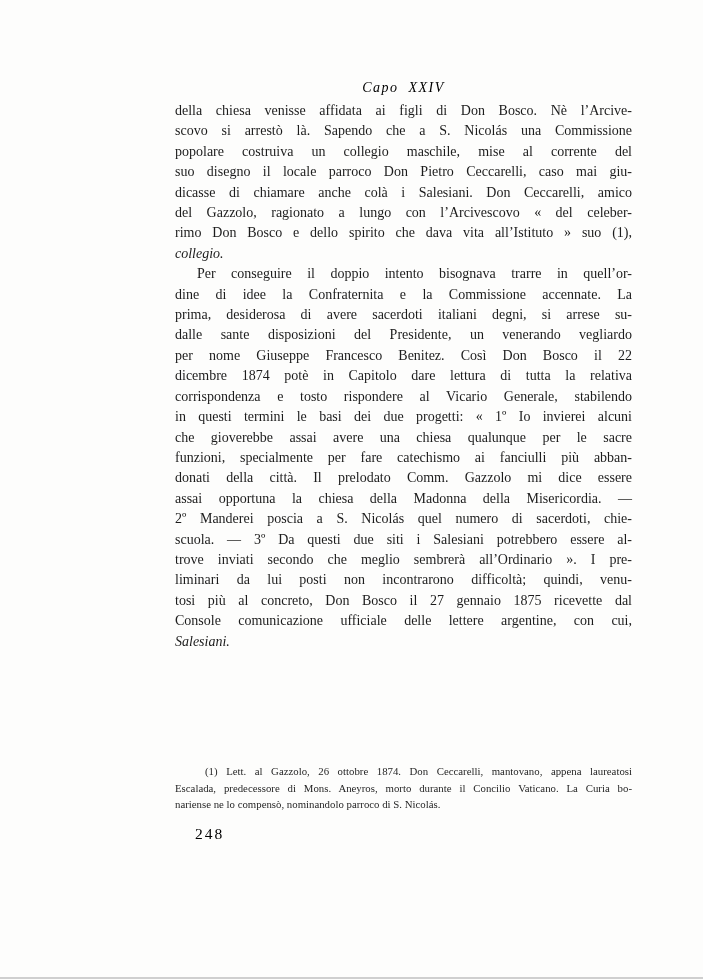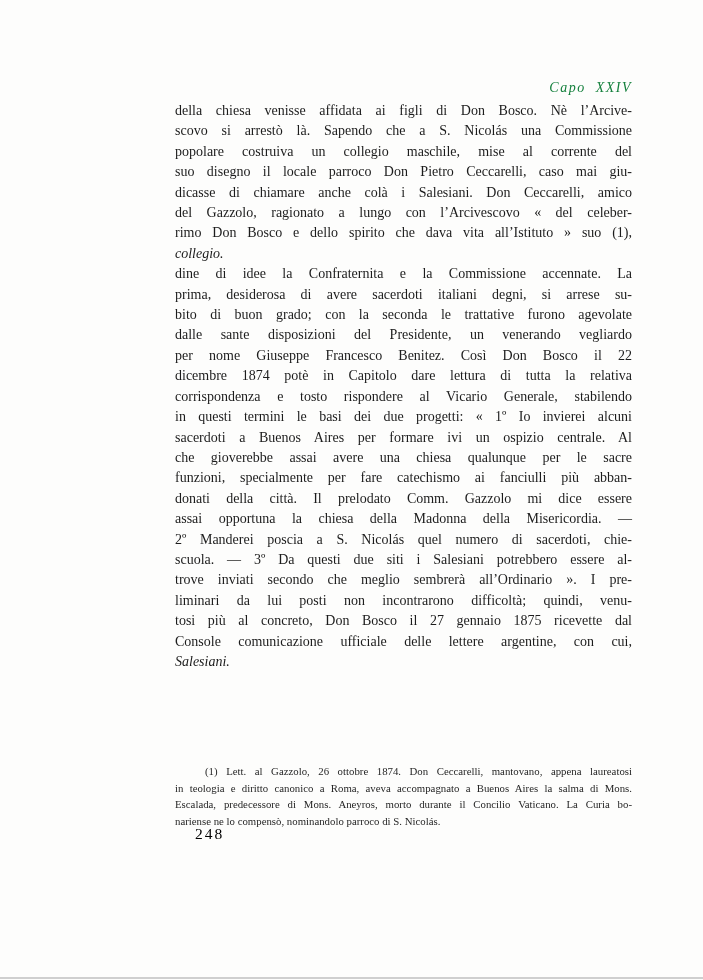--- a/index.html
+++ b/index.html
@@ -7,26 +7,26 @@
     position:relative;
     width:703px;height:980px;
     background:#fdfdfc;
     overflow:hidden;
     font-family:"Liberation Serif","DejaVu Serif",serif;
     color:#1d1d1d;
   }
   .running-header{
     position:absolute;
     left:175px;top:80px;width:457px;
-    text-align:right;
+    text-align:center;
     font-style:italic;
     font-size:14px;
     letter-spacing:1.5px;
     word-spacing:5px;
-    color:#15803d;
+    color:#000000;
   }
   .text-column{
     position:absolute;
     left:175px;top:101px;width:457px;
   }
   .bl{
     font-size:14px;
     line-height:20.4px;
     text-align:justify;
     text-align-last:justify;
@@ -73,45 +73,43 @@
 
     <div class="bl">della chiesa venisse affidata ai figli di Don Bosco. Nè l’Arcive-</div>
     <div class="bl">scovo si arrestò là. Sapendo che a S. Nicolás una Commissione</div>
     <div class="bl">popolare costruiva un collegio maschile, mise al corrente del</div>
     <div class="bl">suo disegno il locale parroco Don Pietro Ceccarelli, caso mai giu-</div>
     <div class="bl">dicasse di chiamare anche colà i Salesiani. Don Ceccarelli, amico</div>
     <div class="bl">del Gazzolo, ragionato a lungo con l’Arcivescovo « del celeber-</div>
     <div class="bl">rimo Don Bosco e dello spirito che dava vita all’Istituto » suo (1),</div>
     <div class="bl last">collegio.</div>
 
+    <div class="bl indent">Per conseguire il doppio intento bisognava trarre in quell’or-</div>
     <div class="bl">dine di idee la Confraternita e la Commissione accennate. La</div>
     <div class="bl">prima, desiderosa di avere sacerdoti italiani degni, si arrese su-</div>
-    <div class="bl">bito di buon grado; con la seconda le trattative furono agevolate</div>
     <div class="bl">dalle sante disposizioni del Presidente, un venerando vegliardo</div>
     <div class="bl">per nome Giuseppe Francesco Benitez. Così Don Bosco il 22</div>
     <div class="bl">dicembre 1874 potè in Capitolo dare lettura di tutta la relativa</div>
     <div class="bl">corrispondenza e tosto rispondere al Vicario Generale, stabilendo</div>
     <div class="bl">in questi termini le basi dei due progetti: « 1º Io invierei alcuni</div>
-    <div class="bl">sacerdoti a Buenos Aires per formare ivi un ospizio centrale. Al</div>
     <div class="bl">che gioverebbe assai avere una chiesa qualunque per le sacre</div>
     <div class="bl">funzioni, specialmente per fare catechismo ai fanciulli più abban-</div>
     <div class="bl">donati della città. Il prelodato Comm. Gazzolo mi dice essere</div>
     <div class="bl">assai opportuna la chiesa della Madonna della Misericordia. —</div>
     <div class="bl">2º Manderei poscia a S. Nicolás quel numero di sacerdoti, chie-</div>
     <div class="bl">scuola. — 3º Da questi due siti i Salesiani potrebbero essere al-</div>
     <div class="bl">trove inviati secondo che meglio sembrerà all’Ordinario ». I pre-</div>
     <div class="bl">liminari da lui posti non incontrarono difficoltà; quindi, venu-</div>
     <div class="bl">tosi più al concreto, Don Bosco il 27 gennaio 1875 ricevette dal</div>
     <div class="bl">Console comunicazione ufficiale delle lettere argentine, con cui,</div>
     <div class="bl last">Salesiani.</div>
   </div>
 
   <div class="footnote">
     <div class="fl indent">(1) Lett. al Gazzolo, 26 ottobre 1874. Don Ceccarelli, mantovano, appena laureatosi</div>
-    <div class="fl">in teologia e diritto canonico a Roma, aveva accompagnato a Buenos Aires la salma di Mons.</div>
     <div class="fl">Escalada, predecessore di Mons. Aneyros, morto durante il Concilio Vaticano. La Curia bo-</div>
     <div class="fl last">nariense ne lo compensò, nominandolo parroco di S. Nicolás.</div>
   </div>
 
   <div class="page-number">248</div>
 
   <div class="bottom-scan-line"></div>
 </div>
 
 </body></html>

